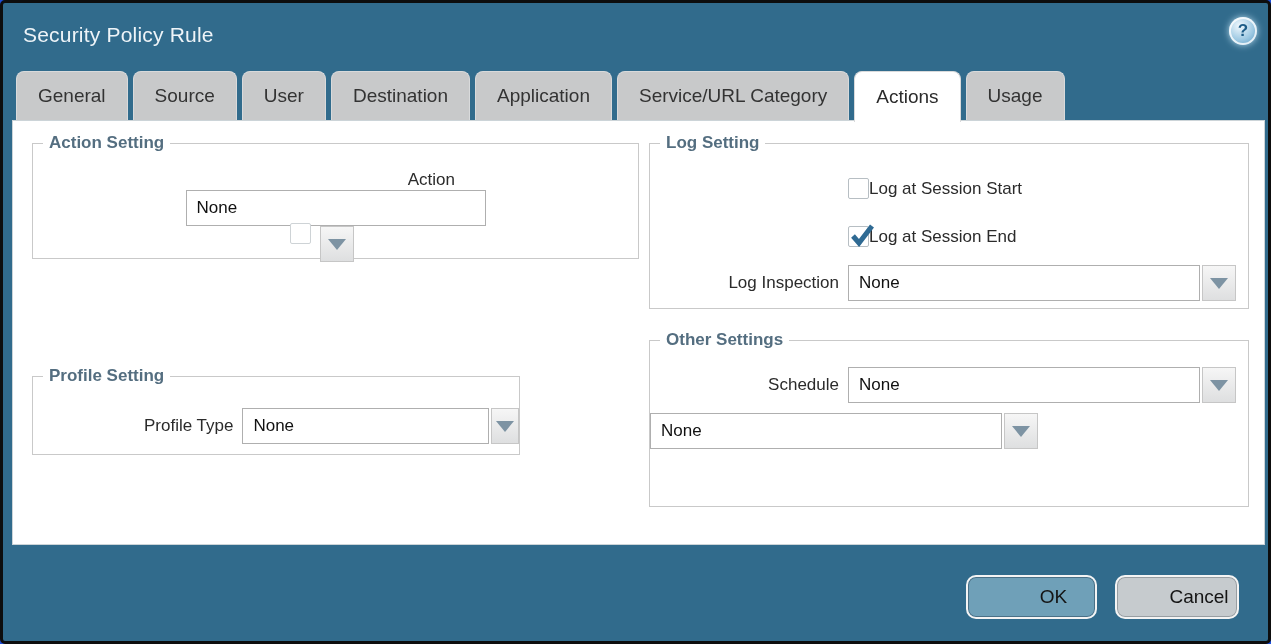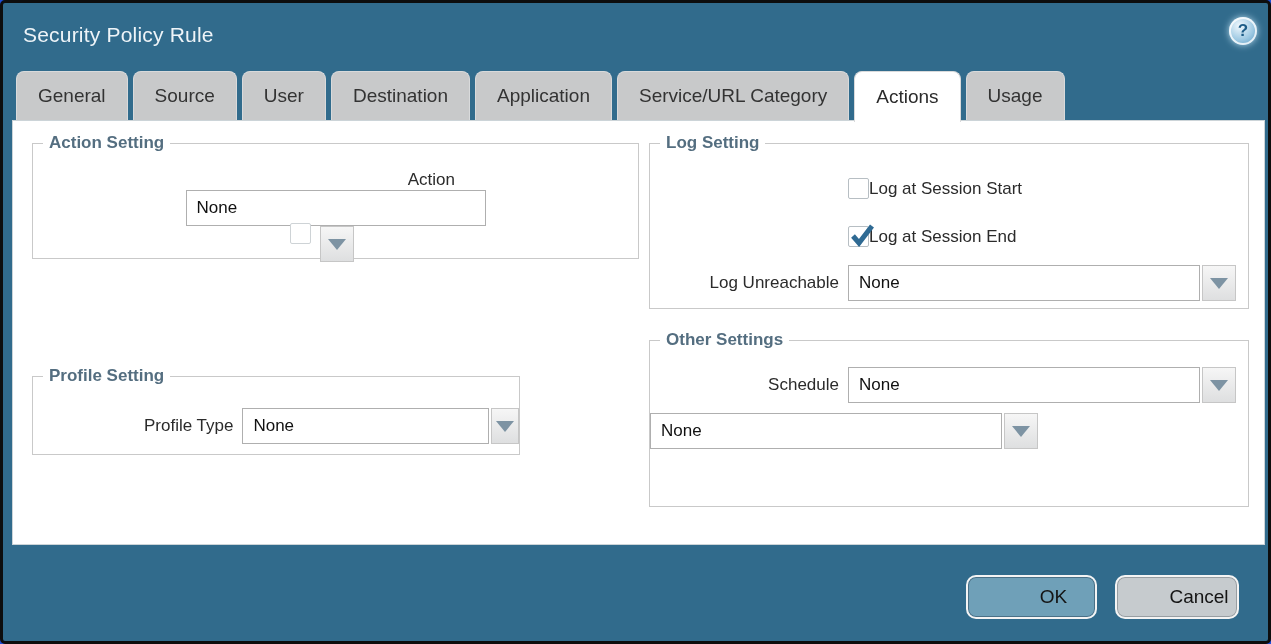--- a/index.html
+++ b/index.html
@@ -149,21 +149,21 @@
         </div>
         <div class="row cbrow ind-r" style="top:73px;">
           <div class="cb checked">
             <svg width="26" height="26" viewBox="0 0 26 26">
               <polyline points="4,13 10,20 23,3" fill="none" stroke="#2F6A93" stroke-width="5"></polyline>
             </svg>
           </div>
           <div class="cb-lbl">Log at Session End</div>
         </div>
         <div class="row" style="top:112px;">
-          <div class="lbl lbl-r">Log Unreachable</div>
+          <div class="lbl lbl-r">Log Inspection</div>
           <div class="field field-r">None</div>
           <div class="ddbtn">
             <div class="tri"></div>
           </div>
         </div>
       </fieldset>
 
       <fieldset class="fs-other">
         <legend>Other Settings</legend>
         <div class="row" style="top:17px;">

